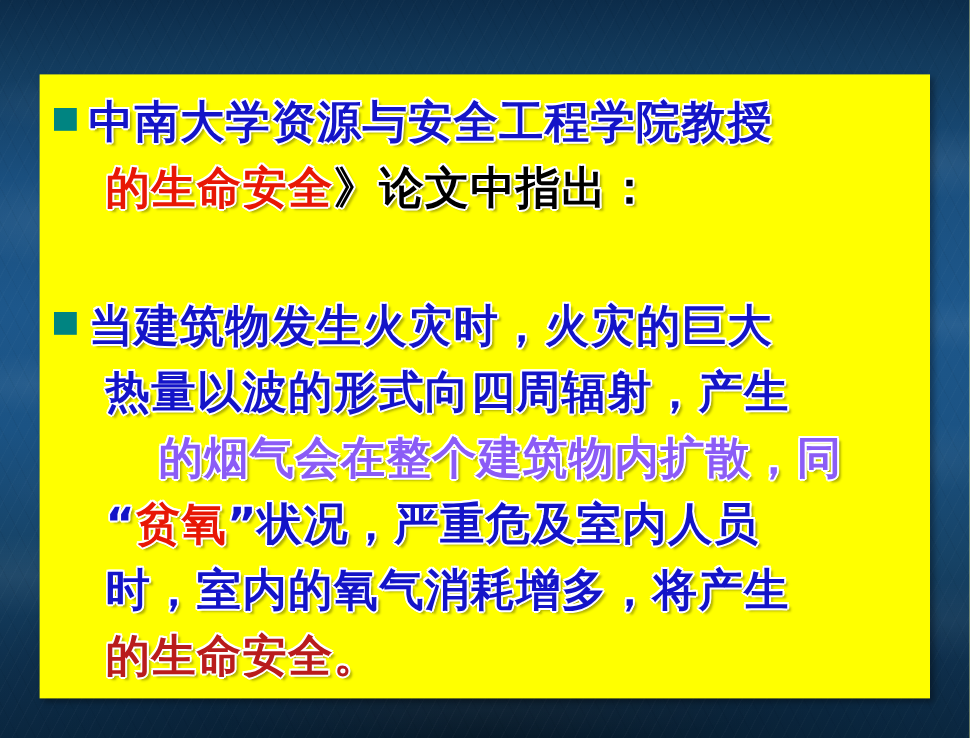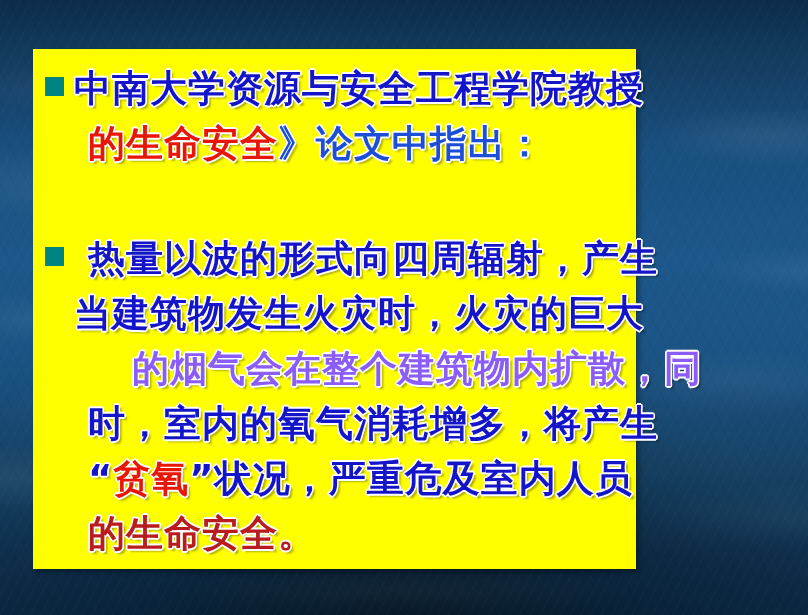--- a/index.html
+++ b/index.html
@@ -59,22 +59,22 @@
     background-image:
       repeating-linear-gradient(118deg, rgba(255,255,255,0.022) 0px, rgba(255,255,255,0.022) 1px, rgba(0,0,0,0) 1px, rgba(0,0,0,0) 9px),
       repeating-linear-gradient(63deg, rgba(0,0,0,0.035) 0px, rgba(0,0,0,0.035) 1px, rgba(0,0,0,0) 1px, rgba(0,0,0,0) 13px);
     opacity: 0.9;
   }
 
   
   #panel {
     position: absolute;
     left: 33px;
-    top: 49px;
-    width: 603px;
+    top: 62px;
+    width: 742px;
     height: 520px;
     background: #FFFF00;
     box-shadow: 3px 3px 5px rgba(0,0,0,0.35);
   }
 
   .bullet-block {
     position: absolute;
     left: 0;
     width: 742px;
   }
@@ -139,28 +139,28 @@
 <div id="slide">
   <div class="tex1"></div>
   <div class="tex2"></div>
   <div class="tex3"></div>
 
   <div id="panel">
     <div class="bullet-block" id="block-1">
       <span class="bullet-marker" style="background: rgb(0, 132, 129);"></span>
       <ul class="lines" id="lines-1">
           <li class="line"><span class="seg-blue" style="color: rgb(20, 20, 200);">中南大学资源与安全工程学院教授</span></li>
-          <li class="line indent"><span class="seg-red" style="color: rgb(232, 23, 5);">的生命安全</span><span class="seg-blue" style="color: #1d4ed8;">》论文中指出：</span></li>
+          <li class="line indent"><span class="seg-red" style="color: rgb(232, 23, 5);">的生命安全</span><span class="seg-blue" style="color: #000000;">》论文中指出：</span></li>
         </ul>
     </div>
     <div class="bullet-block" id="block-2">
       <span class="bullet-marker" style="background: rgb(0, 132, 129);"></span>
       <ul class="lines" id="lines-2">
+          <li class="line"><span class="seg-blue" style="color: rgb(20, 20, 200);">当建筑物发生火灾时，火灾的巨大</span></li>
           <li class="line indent"><span class="seg-blue" style="color: rgb(20, 20, 200);">热量以波的形式向四周辐射，产生</span></li>
-          <li class="line"><span class="seg-blue" style="color: rgb(20, 20, 200);">当建筑物发生火灾时，火灾的巨大</span></li>
           <li class="line indent"><span class="seg-blue" style="color: #8b5cf6; margin-left: 44px;">的烟气会在整个建筑物内扩散，同</span></li>
+          <li class="line indent"><span class="seg-blue" style="color: rgb(20, 20, 200);">“</span><span class="seg-red" style="color: rgb(232, 23, 5);">贫氧</span><span class="seg-blue" style="color: rgb(20, 20, 200);">”状况，严重危及室内人员</span></li>
           <li class="line indent"><span class="seg-blue" style="color: rgb(20, 20, 200);">时，室内的氧气消耗增多，将产生</span></li>
-          <li class="line indent"><span class="seg-blue" style="color: rgb(20, 20, 200);">“</span><span class="seg-red" style="color: rgb(232, 23, 5);">贫氧</span><span class="seg-blue" style="color: rgb(20, 20, 200);">”状况，严重危及室内人员</span></li>
           <li class="line indent"><span class="seg-blue" style="color: #b91c1c;">的生命安全。</span></li>
         </ul>
     </div>
   </div>
 </div>
 
 </body></html>

